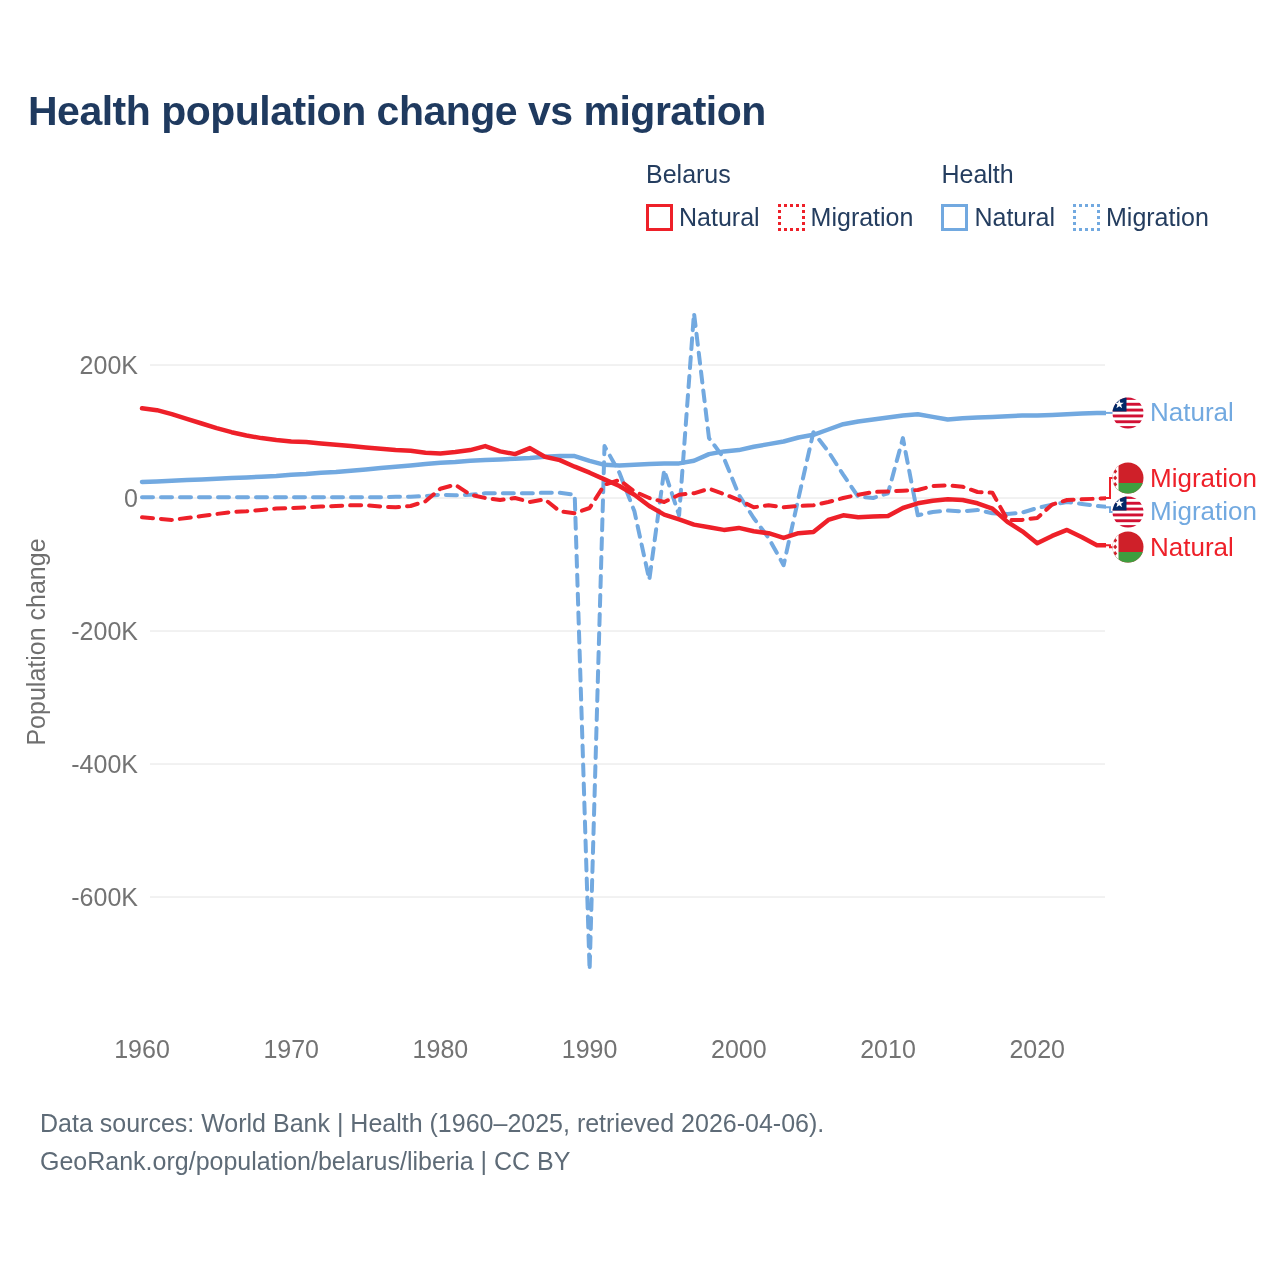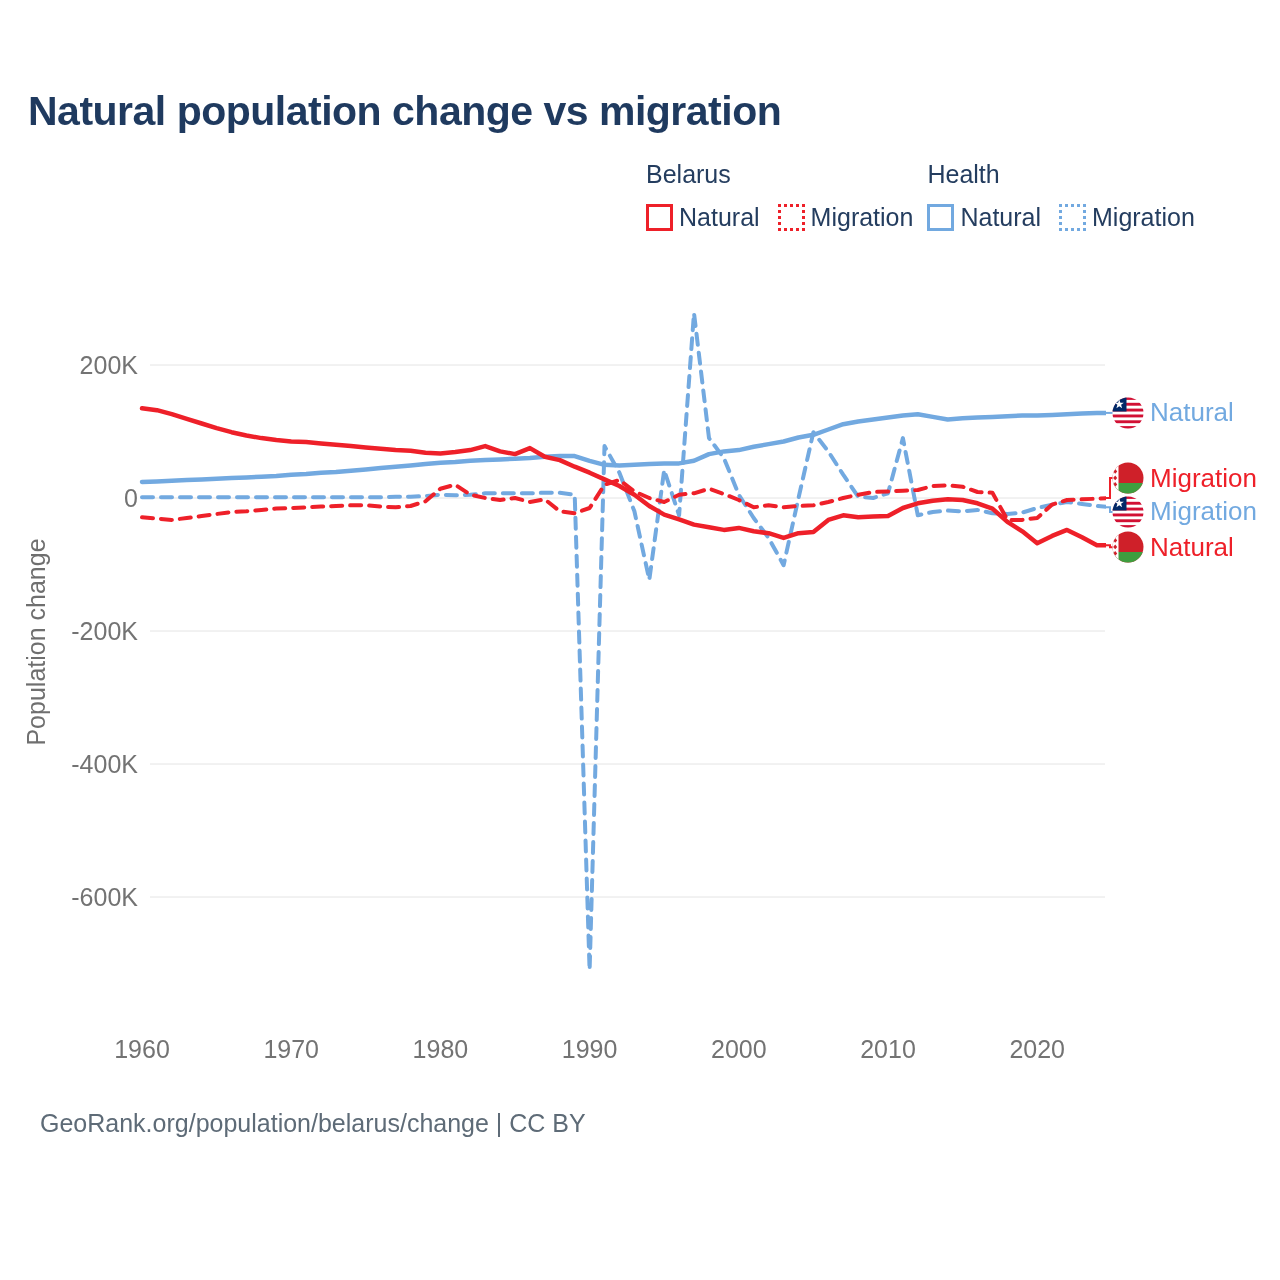--- a/index.html
+++ b/index.html
@@ -4,21 +4,21 @@
 <style>
   html,body { margin:0; padding:0; background:#ffffff; }
   #page {
     position:relative; width:1280px; height:1280px; background:#ffffff;
     font-family:"Liberation Sans", sans-serif; overflow:hidden;
   }
   #page-title {
     position:absolute; left:28px; top:88px; margin:0;
     font-size:41px; font-weight:bold; color:#1f3a5f; letter-spacing:-0.5px;
   }
-  #legend { position:absolute; left:646px; top:160px; display:flex; gap:14px; color:#243d5f; }
+  #legend { position:absolute; left:646px; top:160px; display:flex; gap:28px; color:#243d5f; }
   .lg-title { font-size:25px; margin-bottom:14px; }
   .lg-row { display:flex; gap:18px; align-items:center; }
   .lg-item { display:flex; align-items:center; gap:6px; font-size:25px; cursor:pointer; }
   .sw { width:21px; height:21px; border:3px solid #000; background:#fff; flex:0 0 auto; }
   .sw.dotted { border-style:dotted; }
   #chart-svg { position:absolute; left:0; top:0; width:1280px; height:1280px; }
   #chart-svg text { font-family:"Liberation Sans", sans-serif; }
   .endlabel {
     position:absolute; left:1112px; height:32px; display:flex; align-items:center; gap:6px;
     font-size:26px; white-space:nowrap; cursor:pointer;
@@ -61,21 +61,21 @@
           <path d="M3.2 20.1 L5.2 22.4 3.2 24.7 1.2 22.4 Z"></path>
           <path d="M3.2 26.6 L5.2 28.9 3.2 31.2 1.2 28.9 Z"></path>
         </g>
       </g>
     </symbol>
   </defs>
 </svg>
 
 <div id="page">
 
-  <h1 id="page-title">Natural population change vs migration</h1>
+  <h1 id="page-title">Health population change vs migration</h1>
 
   <div id="legend">
     <div class="lg">
       <div class="lg-title">Belarus</div>
       <div class="lg-row">
         <span class="lg-item">
           <span class="sw" style="border-color: rgb(238, 32, 41);"></span>
           <span>Natural</span>
         </span>
         <span class="lg-item">
@@ -152,16 +152,17 @@
     <span>Migration</span>
   </div>
   <div class="endlabel" style="top: 531.21px; color: rgb(238, 32, 41);">
     <svg class="flag">
         <use href="#flag-belarus"></use>
       </svg>
     <span>Natural</span>
   </div>
 
   <div id="footer">
-    <div>GeoRank.org/population/belarus/change | CC BY</div>
+    <div>Data sources: World Bank | Health (1960–2025, retrieved 2026-04-06).</div>
+    <div>GeoRank.org/population/belarus/liberia | CC BY</div>
   </div>
 
 </div>
 
 </body></html>

